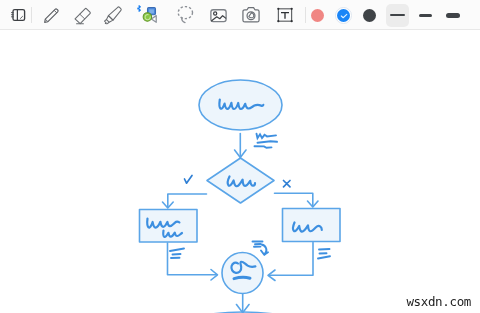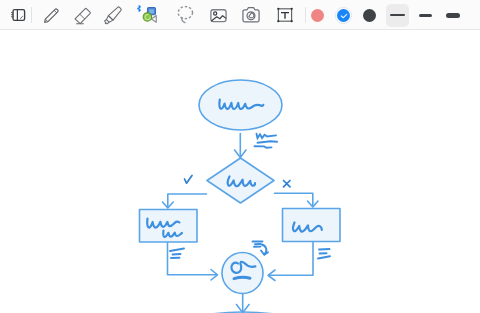--- a/index.html
+++ b/index.html
@@ -204,13 +204,14 @@
         <path d="M184.5 149 L186.5 153.2 L192 145.5" stroke-width="1.7"></path>
         <path d="M283.5 150.5 L290 156.8 M290 150.5 L283.5 156.8" stroke-width="1.7"></path>
       </g>
 
       <g fill="none" stroke="#3d8fe0" stroke-width="1.9" stroke-linecap="round" stroke-linejoin="round">
         <path d="M261.5 214.5 C266.5 215.5 268 221 264.5 224.5"></path>
         <path d="M261 220.5 L264.2 224.8 L268 222.2"></path>
       </g>
     </svg>
   </div>
+  <div class="wm">wsxdn.com</div>
 </div>
 
 </body></html>

